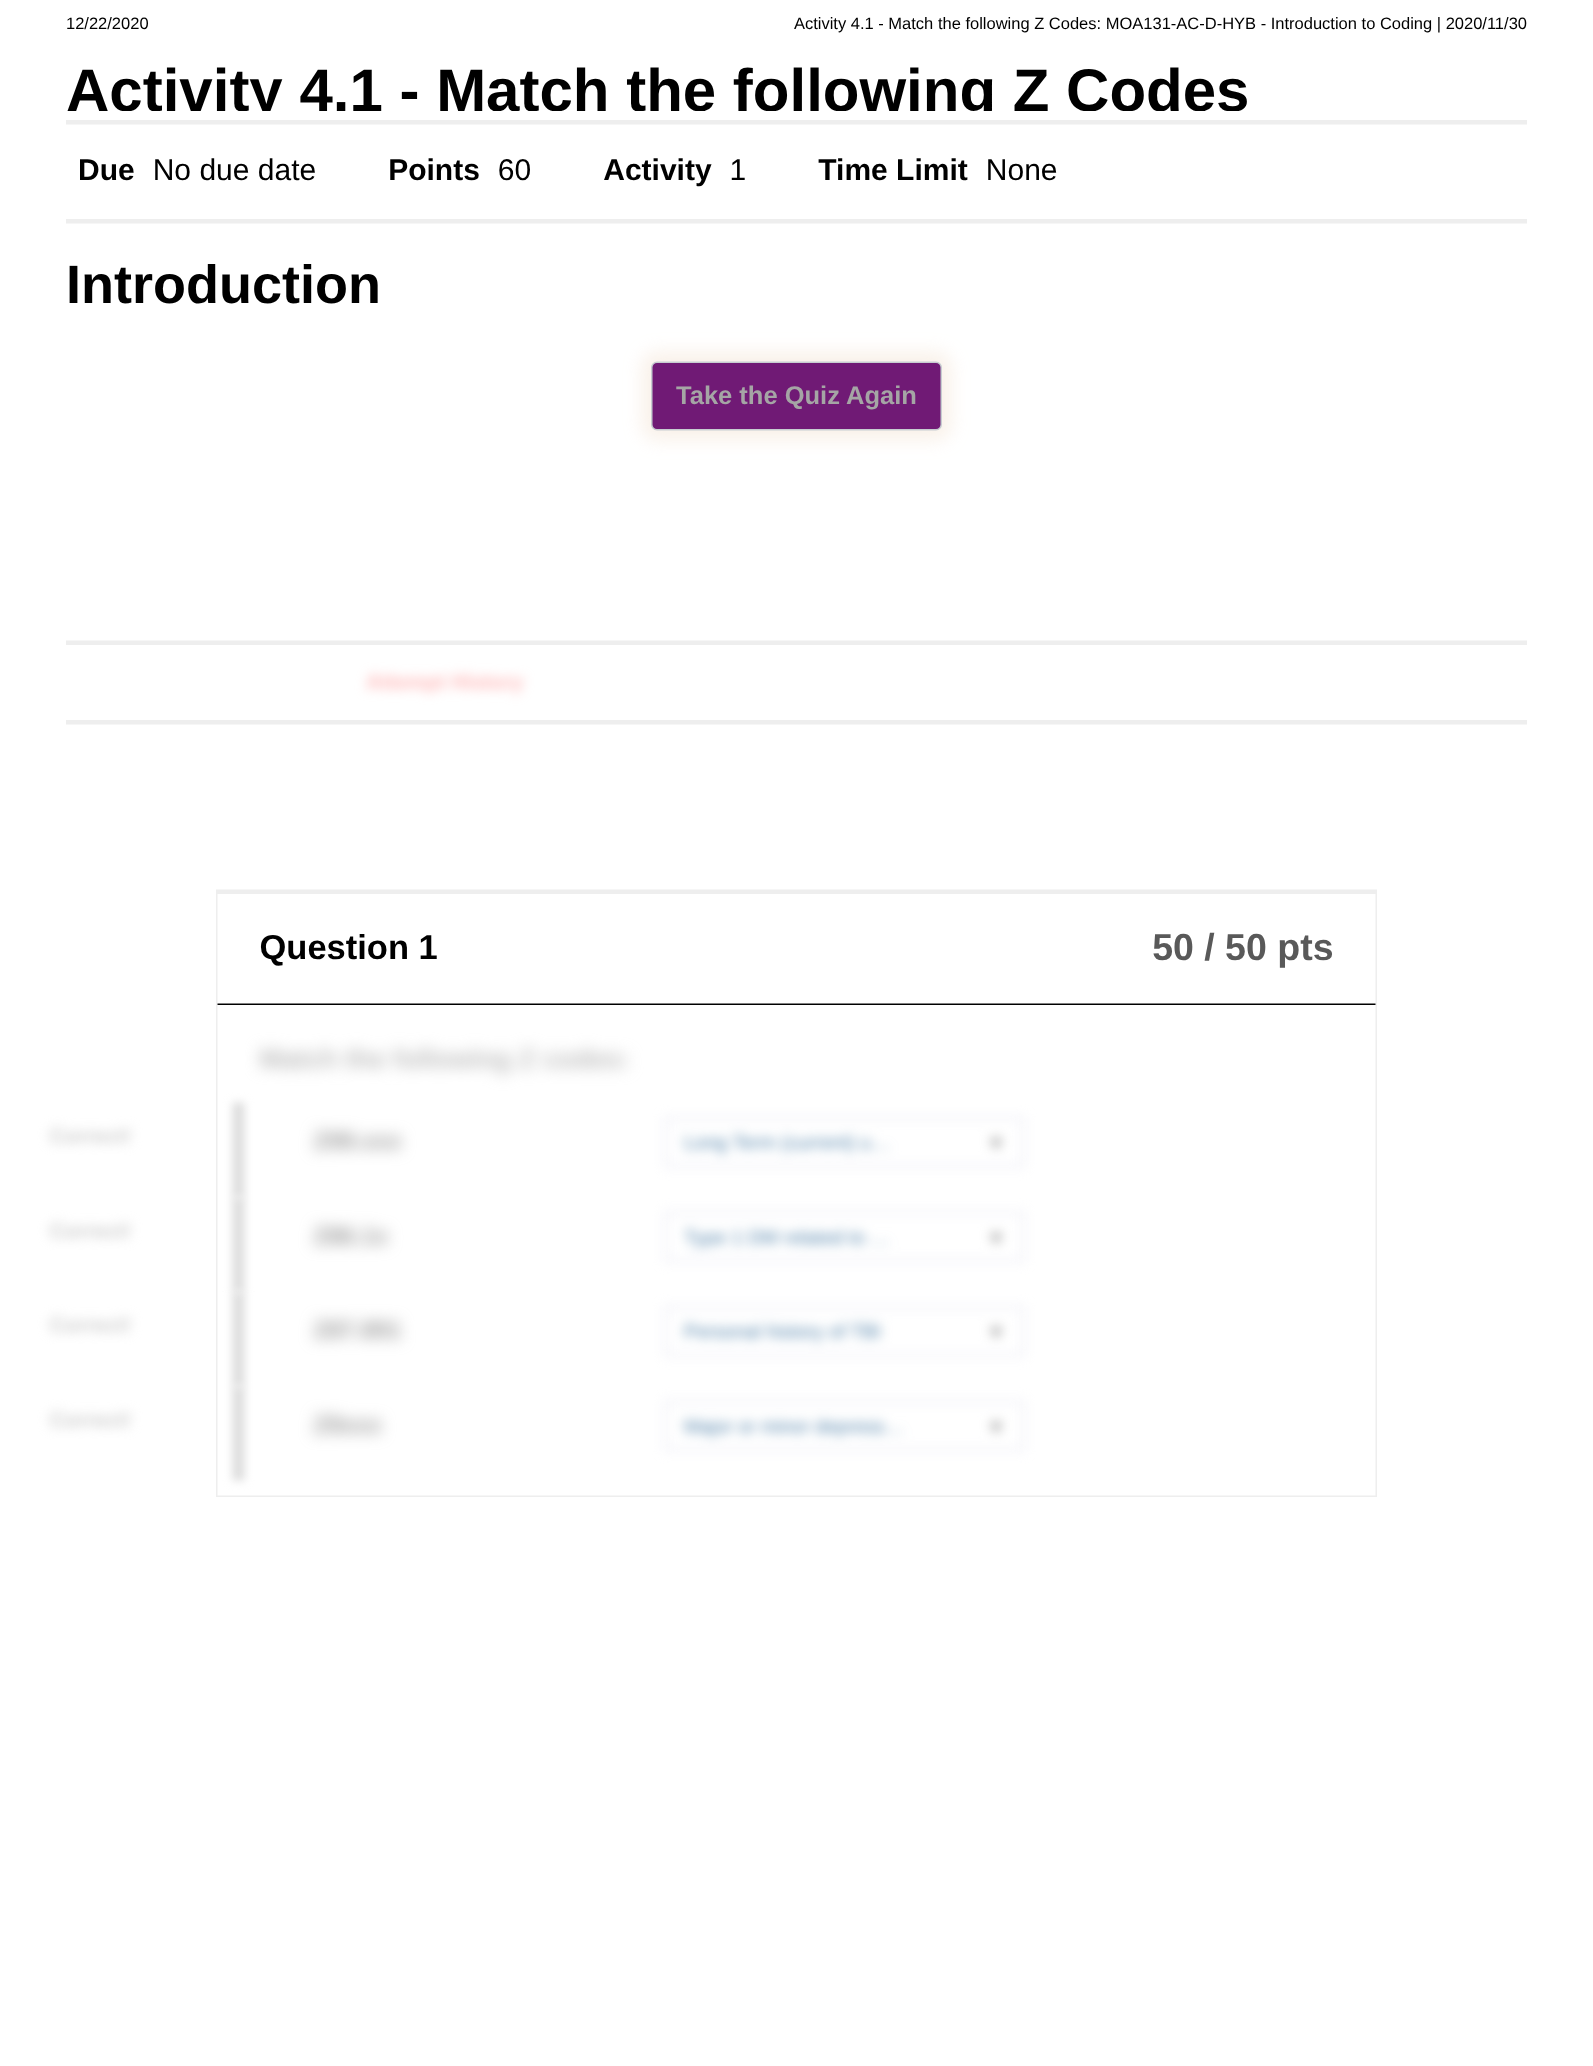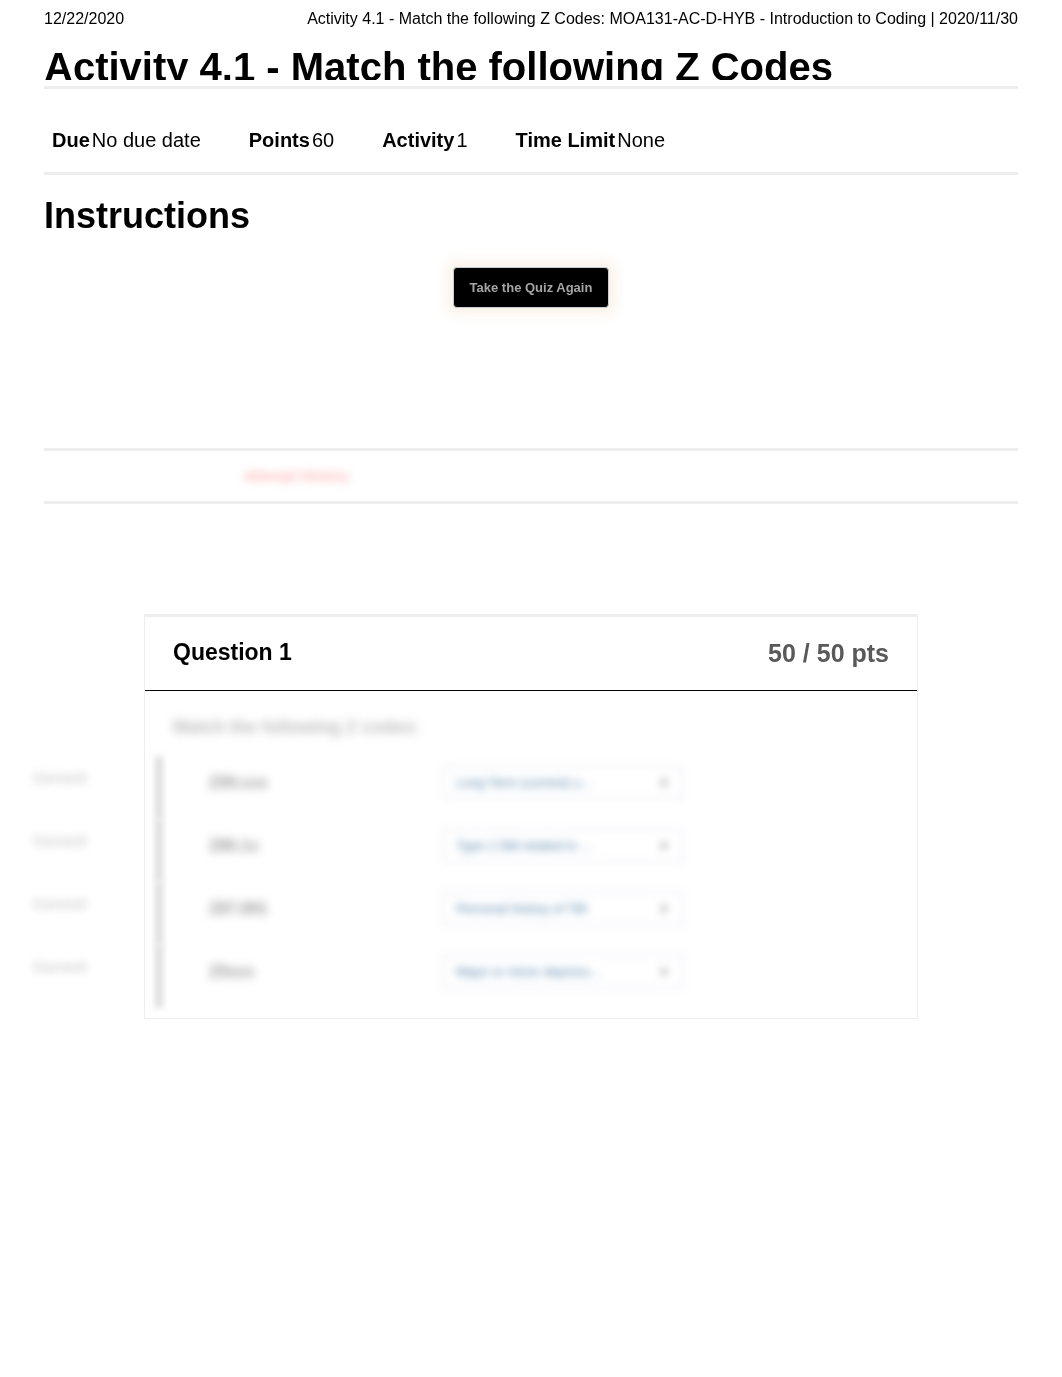--- a/index.html
+++ b/index.html
@@ -10,21 +10,21 @@
     body {
       font-family: 'Helvetica Neue', Arial, sans-serif;
       background: #fff;
       color: #2d3b45;
       width: 1062px;
     }
     .header-bar {
       display: flex;
       justify-content: space-between;
       padding: 10px 44px;
-      font-size: 16px;
+      font-size: 11px;
       color: #000;
     }
     .content {
       padding: 0 44px;
     }
     .page-title {
       font-size: 40px;
       font-weight: bold;
       color: #000;
       margin-bottom: 4px;
@@ -40,22 +40,21 @@
     .meta-row {
       display: flex;
       flex-wrap: wrap;
       gap: 48px;
       padding: 6px 8px;
       font-size: 20px;
       color: #000;
     }
     .meta-item {
       display: flex;
-      gap: 2px;
-      margin-top: 20px;
+      gap: 12px;
     }
     .meta-label {
       font-weight: bold;
     }
     .divider-mid {
       height: 3px;
       background: #eee;
       margin: 14px 0 20px 0;
     }
     .instructions-heading {
@@ -68,25 +67,25 @@
       font-size: 20px;
       color: #000;
       margin-bottom: 50px;
     }
     .quiz-button-wrap {
       display: flex;
       justify-content: center;
       margin-bottom: 140px;
     }
     .quiz-button {
-      background: #000000;
+      background: #701a75;
       border: 1px solid #c7cdd1;
       border-radius: 4px;
       padding: 12px 16px;
-      font-size: 13px;
+      font-size: 17px;
       font-weight: bold;
       color: #a5a5a5;
       cursor: pointer;
       box-shadow: 0 0 12px 6px rgba(240,220,200,0.4);
     }
     .history-divider {
       height: 3px;
       background: #eee;
       margin: 6px 0;
     }
@@ -213,21 +212,21 @@
       <span>1</span>
     </div>
     <div class="meta-item">
       <span class="meta-label">Time Limit</span>
       <span>None</span>
     </div>
   </div>
 
   <div class="divider-mid"></div>
 
-  <h2 class="instructions-heading">Instructions</h2>
+  <h2 class="instructions-heading">Introduction</h2>
 
   <div class="quiz-button-wrap">
     <button class="quiz-button">Take the Quiz Again</button>
   </div>
 
   <div class="history-divider"></div>
   <div class="history-row">
     <span class="history-text">Attempt History</span>
   </div>
   <div class="history-divider"></div>

